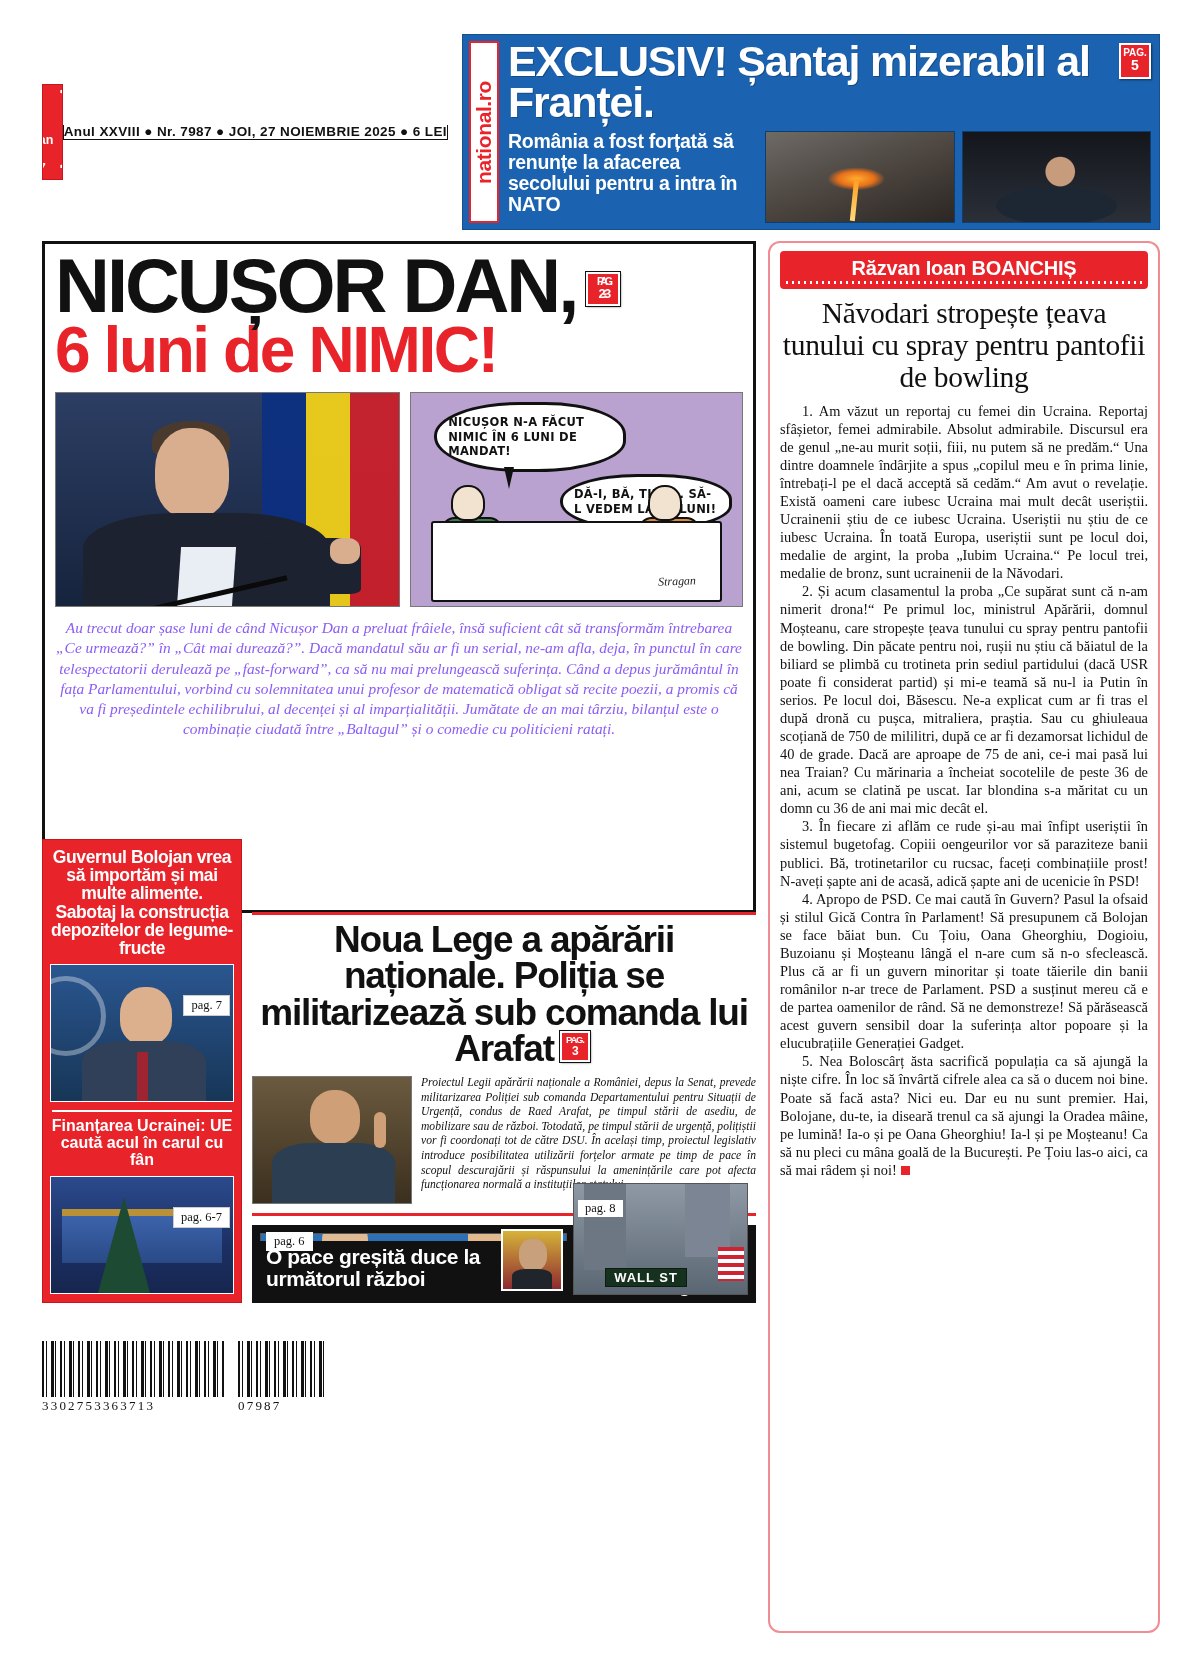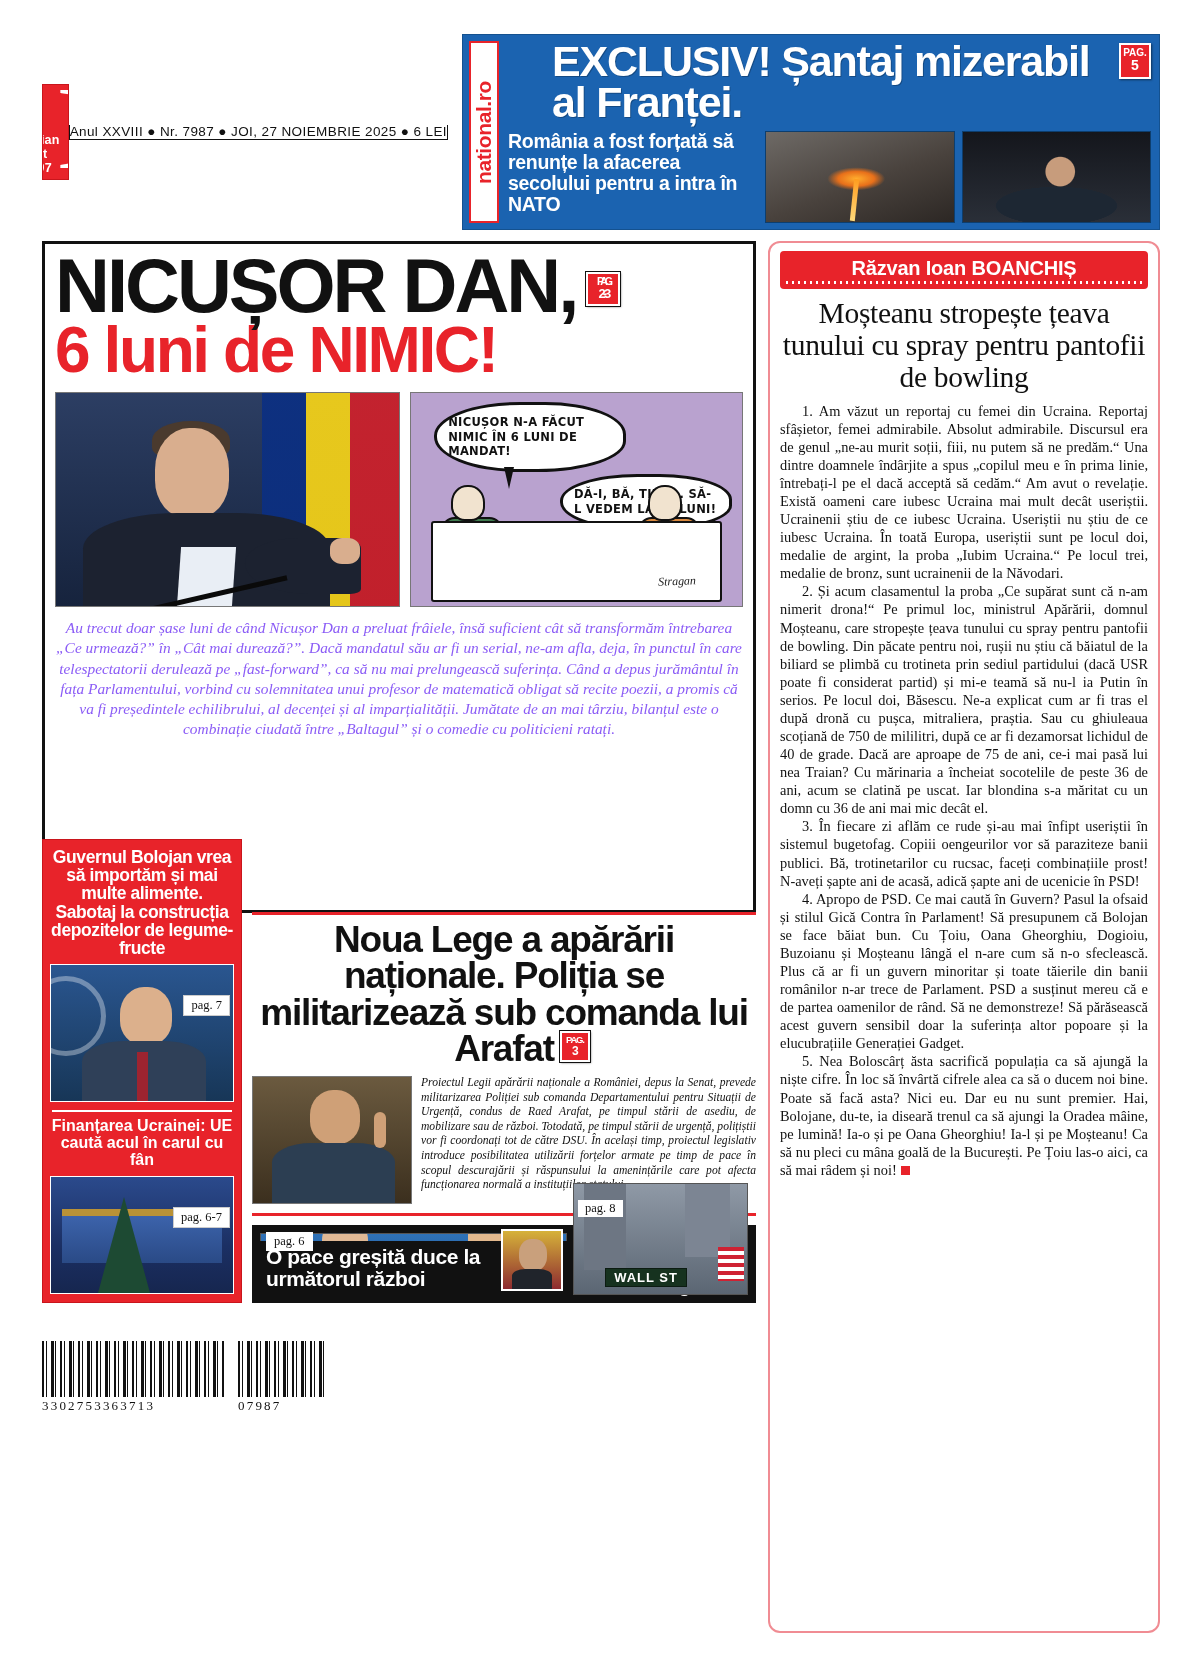--- a/index.html
+++ b/index.html
@@ -30,21 +30,21 @@
     white-space: nowrap;
   }
   .logo-sub {
     position: absolute; right: 8px; bottom: 4px;
     font-size: 12.5px; font-weight: bold; color: #ffffff;
     letter-spacing: .2px;
   }
   .logo-dateline {
     height: 15px; border: 1px solid #111; border-top: none;
     display: flex; align-items: center; justify-content: center;
-    font-size: 13.5px; font-weight: normal; letter-spacing: .4px;
+    font-size: 13.5px; font-weight: bold; letter-spacing: .4px;
     color: #111; background: #fff;
   }
 
   .banner {
     flex: 1; background: #1b63b0; position: relative;
     display: flex; padding: 6px 8px 6px 6px; overflow: hidden;
     border: 1px solid #14518f;
   }
   .banner-url {
     width: 30px; background: #ffffff; border: 2px solid #e8232a;
@@ -54,21 +54,20 @@
   .banner-url span {
     writing-mode: vertical-rl; transform: rotate(180deg);
     color: #e8232a; font-weight: bold; font-size: 21px;
     letter-spacing: -.4px;
   }
   .banner-body { flex: 1; display: flex; flex-direction: column; }
   .banner-head {
     color: #fff; font-size: 43px; font-weight: bold; line-height: .96;
     letter-spacing: -1.2px; text-shadow: 1px 1px 0 rgba(0,0,0,.25);
     padding-right: 58px;
-    margin-left: 44px;
   }
   .banner-lower { display: flex; gap: 7px; margin-top: 7px; flex: 1; }
   .banner-deck {
     color: #fff; font-size: 19.5px; font-weight: bold; line-height: 1.09;
     letter-spacing: -.3px; width: 250px;
   }
   .banner-photos { flex: 1; display: flex; gap: 7px; }
   .bph { flex: 1; border: 1px solid #0d3e6e; position: relative; overflow: hidden; }
   .bph1 { background:
       radial-gradient(ellipse 40px 16px at 48% 52%, #ffae2e 0%, #e8701a 45%, transparent 72%),
@@ -572,21 +571,21 @@
         <div class="barcode">
           <div class="bc-bars short"></div>
           <div class="bc-num">07987</div>
         </div>
       </div>
     </div>
 
     <div class="col-side">
       <div class="opinion">
         <div class="op-byline">Răzvan Ioan BOANCHIȘ</div>
-        <div class="op-title">Moșteanu stropește țeava tunului cu spray pentru pantofii de bowling</div>
+        <div class="op-title">Năvodari stropește țeava tunului cu spray pentru pantofii de bowling</div>
         <div class="op-body">
           <p>1. Am văzut un reportaj cu femei din Ucraina. Reportaj sfâșietor, femei admirabile. Absolut admirabile. Discursul era de genul „ne-au murit soții, fiii, nu putem să ne predăm.“ Una dintre doamnele îndârjite a spus „copilul meu e în prima linie, întrebați-l pe el dacă acceptă să cedăm.“ Am avut o revelație. Există oameni care iubesc Ucraina mai mult decât useriștii. Ucrainenii știu de ce iubesc Ucraina. Useriștii nu știu de ce iubesc Ucraina. În toată Europa, useriștii sunt pe locul doi, medalie de argint, la proba „Iubim Ucraina.“ Pe locul trei, medalie de bronz, sunt ucrainenii de la Năvodari.</p>
           <p>2. Și acum clasamentul la proba „Ce supărat sunt că n-am nimerit drona!“ Pe primul loc, ministrul Apărării, domnul Moșteanu, care stropește țeava tunului cu spray pentru pantofii de bowling. Din păcate pentru noi, rușii nu știu că băiatul de la biliard se plimbă cu trotineta prin sediul partidului (dacă USR poate fi considerat partid) și mi-e teamă să nu-l ia Putin în serios. Pe locul doi, Băsescu. Ne-a explicat cum ar fi tras el după dronă cu pușca, mitraliera, praștia. Sau cu ghiuleaua scoțiană de 750 de mililitri, după ce ar fi dezamorsat lichidul de 40 de grade. Dacă are aproape de 75 de ani, ce-i mai pasă lui nea Traian? Cu mărinaria a încheiat socotelile de peste 36 de ani, acum se clatină pe uscat. Iar blondina s-a măritat cu un domn cu 36 de ani mai mic decât el.</p>
           <p>3. În fiecare zi aflăm ce rude și-au mai înfipt useriștii în sistemul bugetofag. Copiii oengeurilor vor să paraziteze banii publici. Bă, trotinetarilor cu rucsac, faceți combinațiile prost! N-aveți șapte ani de acasă, adică șapte ani de ucenicie în PSD!</p>
           <p>4. Apropo de PSD. Ce mai caută în Guvern? Pasul la ofsaid și stilul Gică Contra în Parlament! Să presupunem că Bolojan se face băiat bun. Cu Țoiu, Oana Gheorghiu, Dogioiu, Buzoianu și Moșteanu lângă el n-are cum să n-o sfeclească. Plus că ar fi un guvern minoritar și toate tăierile din banii românilor n-ar trece de Parlament. PSD a susținut mereu că e de partea oamenilor de rând. Să ne demonstreze! Să părăsească acest guvern sensibil doar la suferința altor popoare și la elucubrațiile Generației Gadget.</p>
           <p><span>5. Nea Boloscârț ăsta sacrifică populația ca să ajungă la niște cifre. În loc să învârtă cifrele alea ca să o ducem noi bine. Poate să facă asta? Nici eu. Dar eu nu sunt premier. Hai, Bolojane, du-te, ia diseară trenul ca să ajungi la Oradea mâine, pe lumină! Ia-o și pe Oana Gheorghiu! Ia-l și pe Moșteanu! Ca să nu pleci cu mâna goală de la București. Pe Țoiu las-o aici, ca să mai râdem și noi!</span><span class="op-end"></span></p>
         </div>
       </div>
     </div>
 

